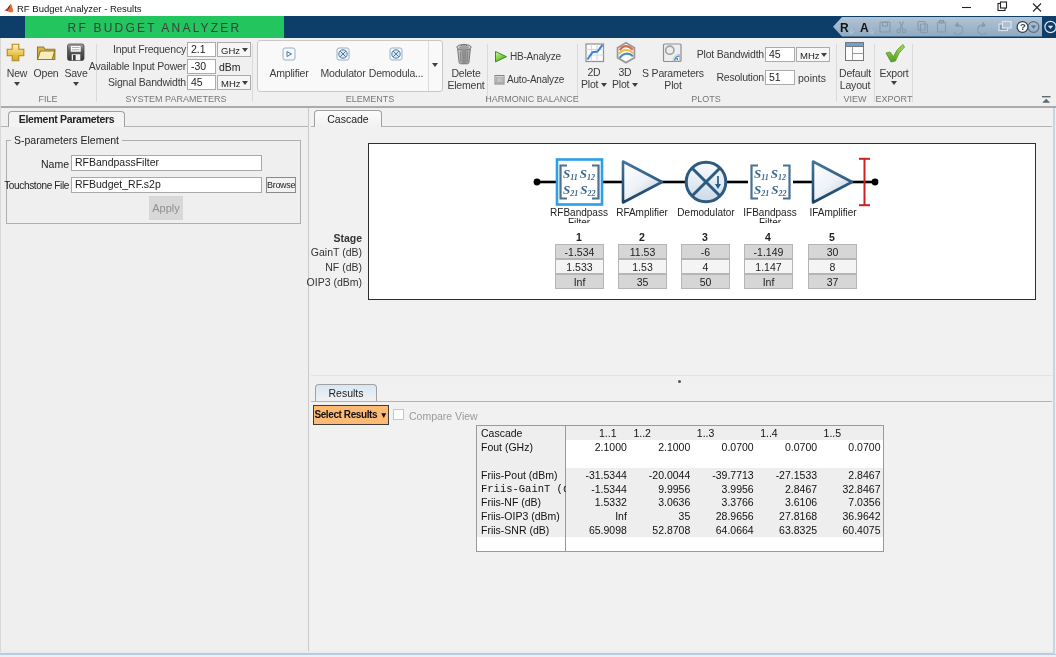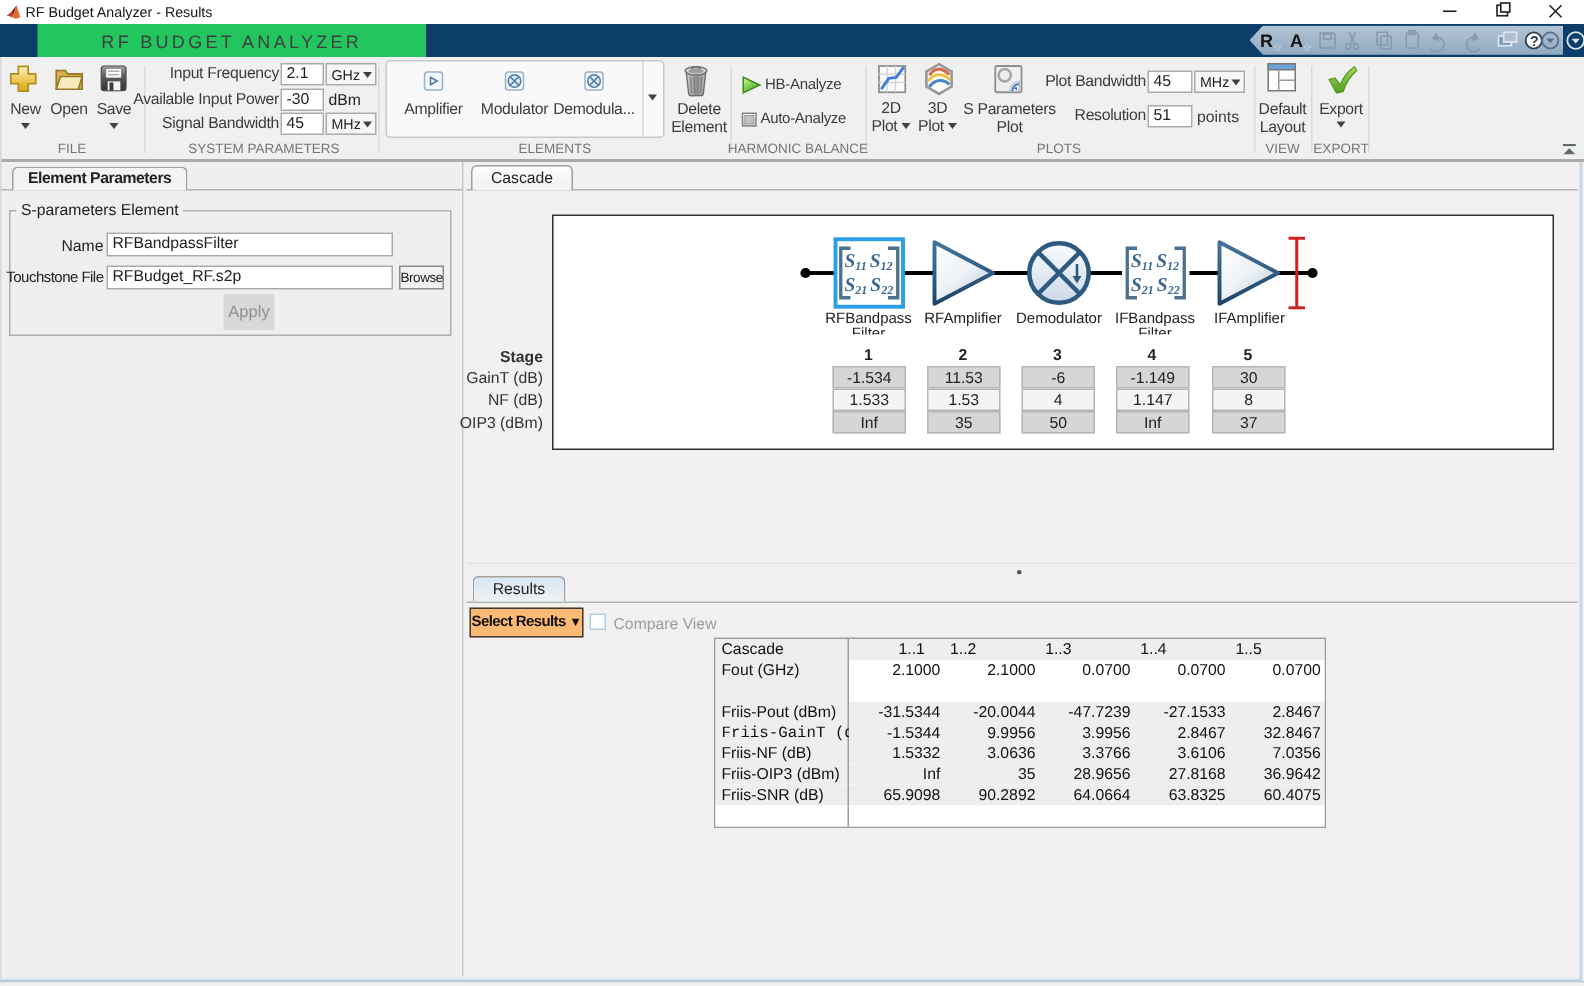--- a/index.html
+++ b/index.html
@@ -481,21 +481,21 @@
       <div style="position: absolute; left: 0px; top: 0px; width: 89px; height: 100%; background: rgb(238, 238, 238); border-right: 1px solid rgb(154, 154, 154);"></div>
       <div style="position: absolute; left: 89px; top: 0px; width: 317px; height: 100%; background: rgb(255, 255, 255);"></div>
     </div>
     <div class="trow" style="top: 41.6667px; height: 13.8889px;">
       <div style="position: absolute; left: 0px; top: 0px; width: 89px; height: 100%; background: rgb(238, 238, 238); border-right: 1px solid rgb(154, 154, 154);">
         <div class="tl">Friis-Pout (dBm)</div>
       </div>
       <div style="position: absolute; left: 89px; top: 0px; width: 317px; height: 100%; background: rgb(238, 238, 238);">
         <div class="tc" style="left: 0px; width: 60.9px;">-31.5344</div>
         <div class="tc" style="left: 63.4px; width: 60.9px;">-20.0044</div>
-        <div class="tc" style="left: 126.8px; width: 60.9px;">-47.7239</div>
+        <div class="tc" style="left: 126.8px; width: 60.9px;">-39.7713</div>
         <div class="tc" style="left: 190.2px; width: 60.9px;">-27.1533</div>
         <div class="tc" style="left: 253.6px; width: 60.9px;">2.8467</div>
       </div>
     </div>
     <div class="trow" style="top: 55.5556px; height: 13.8889px;">
       <div style="position: absolute; left: 0px; top: 0px; width: 89px; height: 100%; background: rgb(238, 238, 238); border-right: 1px solid rgb(154, 154, 154); font-family: Liberation Mono, monospace;">
         <div class="tl">Friis-GainT (dB)</div>
       </div>
       <div style="position: absolute; left: 89px; top: 0px; width: 317px; height: 100%; background: rgb(238, 238, 238);">
         <div class="tc" style="left: 0px; width: 60.9px;">-1.5344</div>
@@ -528,21 +528,21 @@
         <div class="tc" style="left: 190.2px; width: 60.9px;">27.8168</div>
         <div class="tc" style="left: 253.6px; width: 60.9px;">36.9642</div>
       </div>
     </div>
     <div class="trow" style="top: 97.2222px; height: 13.8889px;">
       <div style="position: absolute; left: 0px; top: 0px; width: 89px; height: 100%; background: rgb(238, 238, 238); border-right: 1px solid rgb(154, 154, 154);">
         <div class="tl">Friis-SNR (dB)</div>
       </div>
       <div style="position: absolute; left: 89px; top: 0px; width: 317px; height: 100%; background: rgb(238, 238, 238);">
         <div class="tc" style="left: 0px; width: 60.9px;">65.9098</div>
-        <div class="tc" style="left: 63.4px; width: 60.9px;">90.2892</div>
+        <div class="tc" style="left: 63.4px; width: 60.9px;">52.8708</div>
         <div class="tc" style="left: 126.8px; width: 60.9px;">64.0664</div>
         <div class="tc" style="left: 190.2px; width: 60.9px;">63.8325</div>
         <div class="tc" style="left: 253.6px; width: 60.9px;">60.4075</div>
       </div>
     </div>
     <div class="trow" style="top: 111.111px; height: 13.8889px;">
       <div style="position: absolute; left: 0px; top: 0px; width: 89px; height: 100%; background: rgb(255, 255, 255); border-right: 1px solid rgb(154, 154, 154);"></div>
       <div style="position: absolute; left: 89px; top: 0px; width: 317px; height: 100%; background: rgb(255, 255, 255);"></div>
     </div>
   </div>

